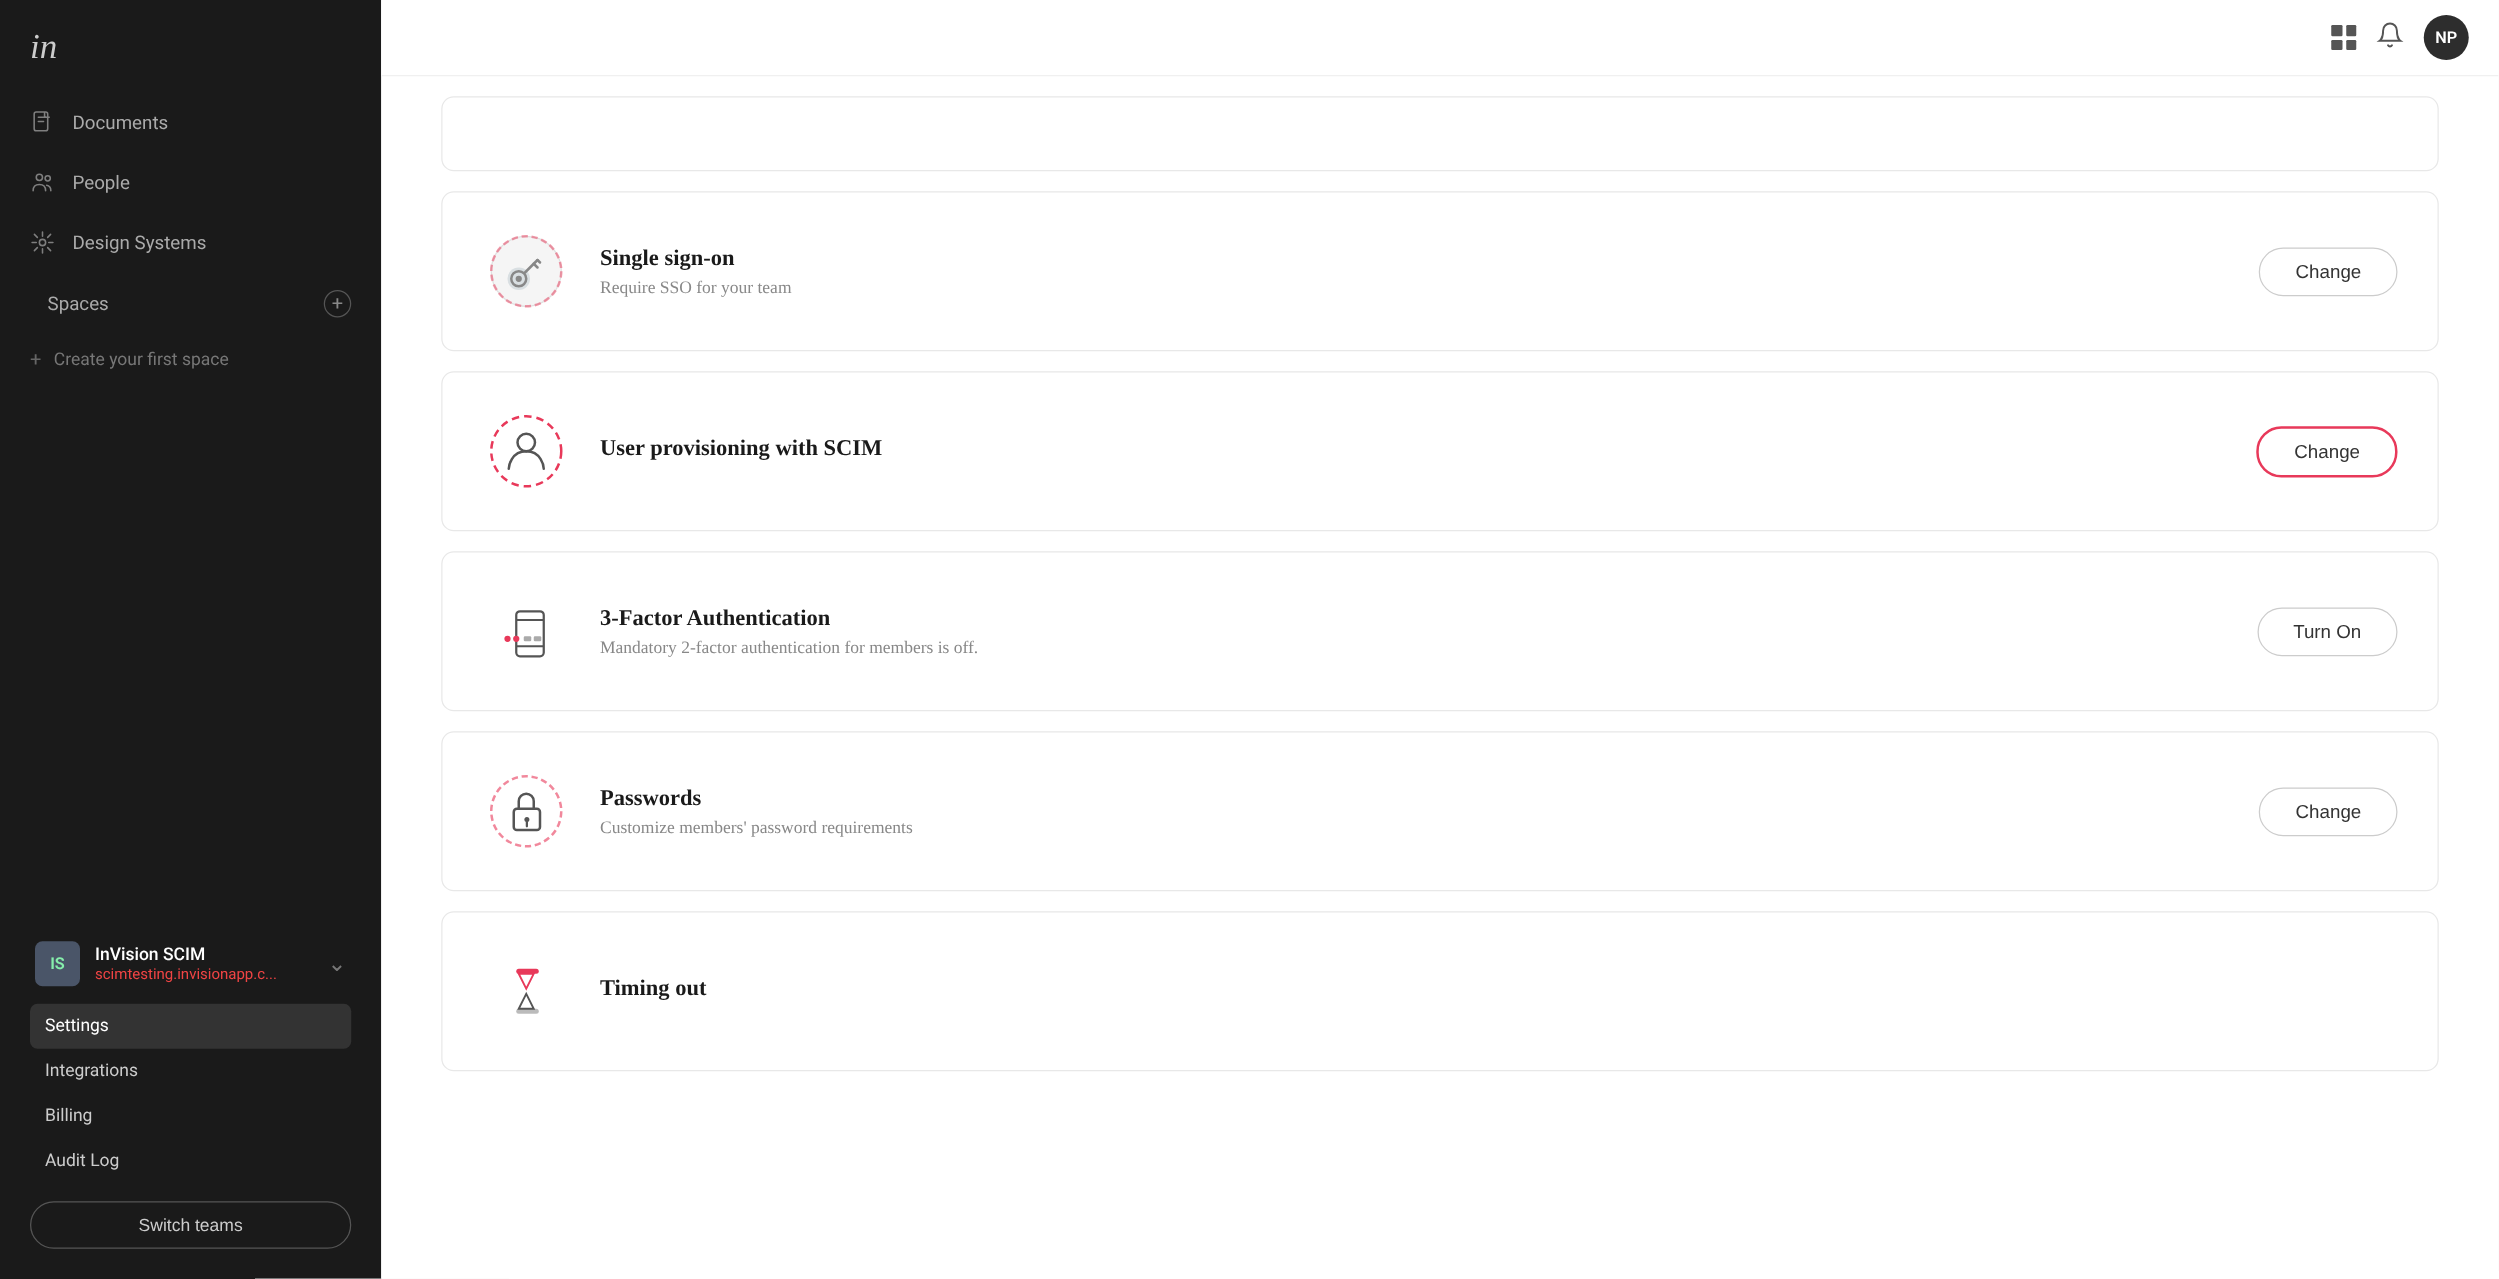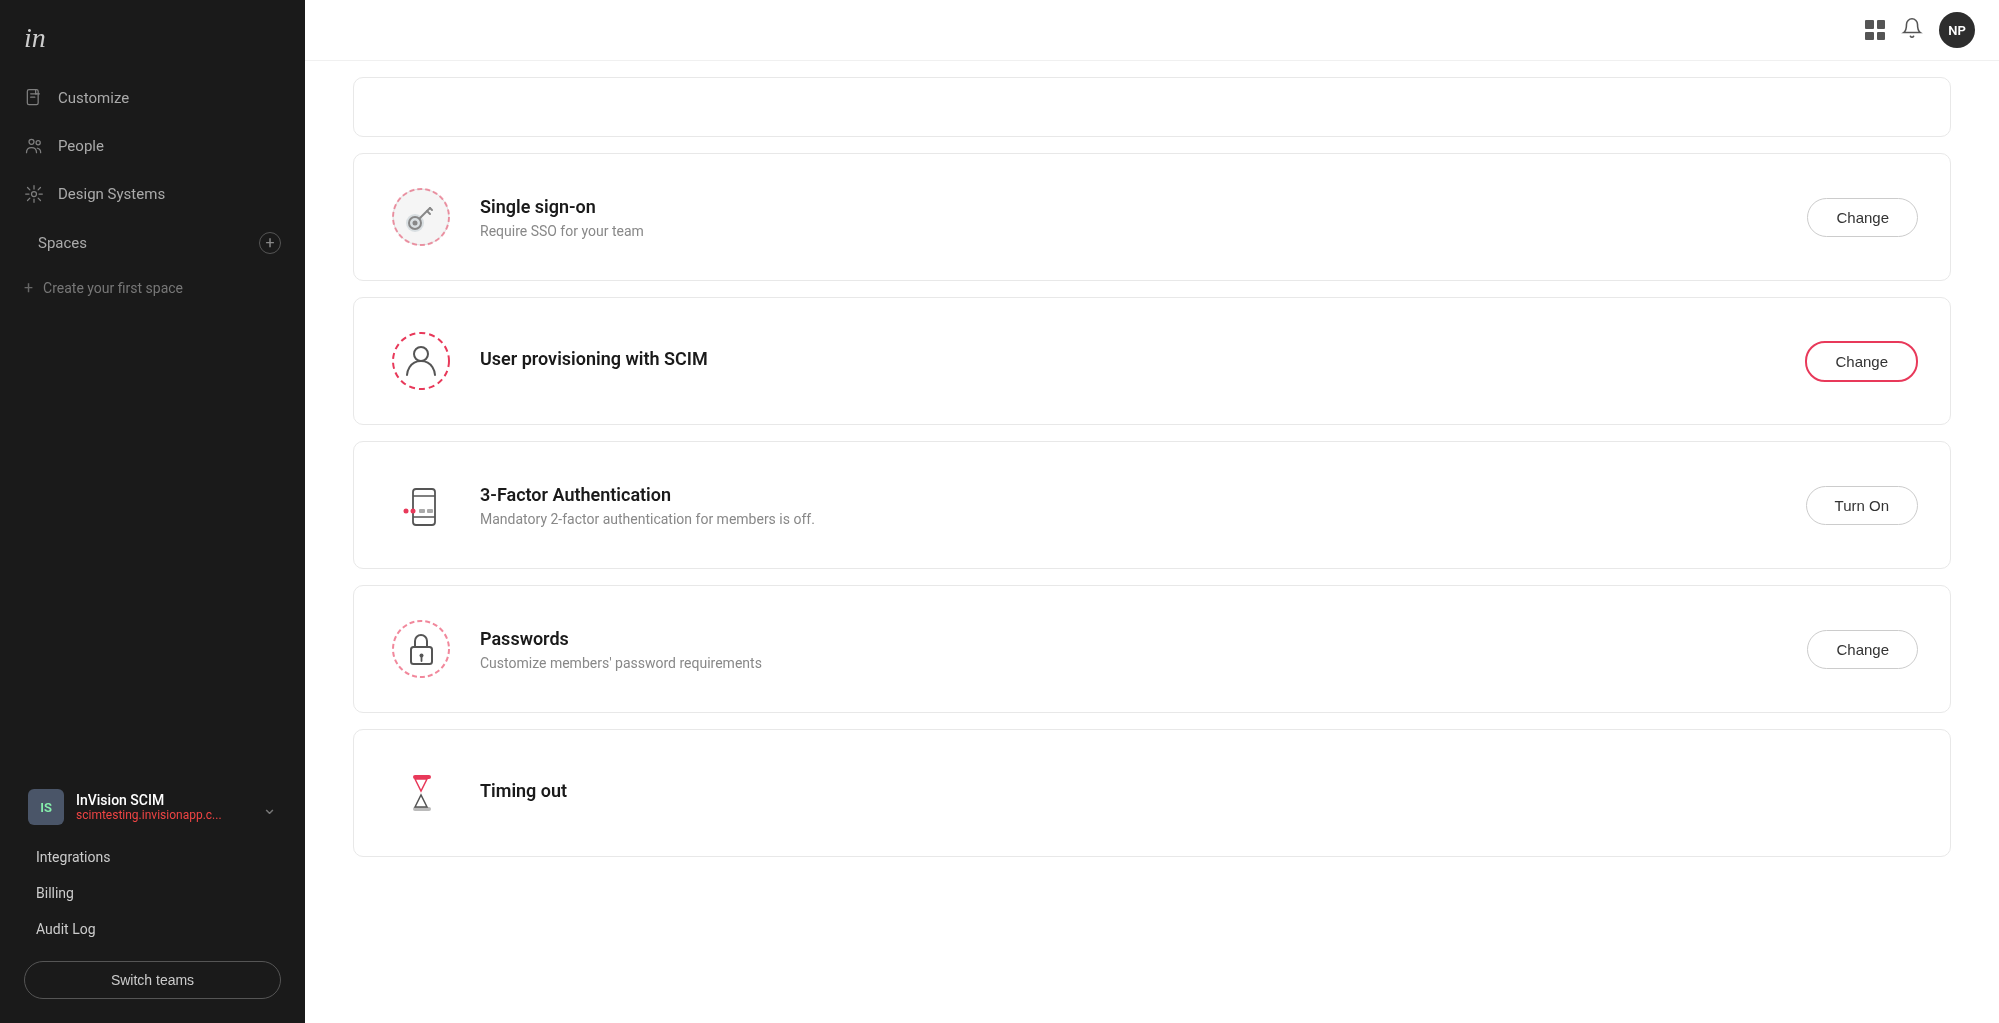--- a/index.html
+++ b/index.html
@@ -186,21 +186,21 @@
 
     .settings-card-icon {
       width: 70px;
       height: 70px;
       flex-shrink: 0;
       display: flex;
       align-items: center;
       justify-content: center;
     }
 
-    .settings-card-text { flex: 1; }
+    .settings-card-text { flex: 1; font-family: Liberation Serif, serif; }
     .settings-card-title {
       font-size: 18px;
       font-weight: 600;
       color: #1a1a1a;
       margin-bottom: 6px;
     }
     .settings-card-desc {
       font-size: 14px;
       color: #888;
     }
@@ -261,21 +261,21 @@
     <span class="in-logo">in</span>
   </div>
 
   <nav class="sidebar-nav">
     <div class="sidebar-nav-item">
       <svg class="nav-icon" viewBox="0 0 24 24" fill="none" stroke="currentColor" stroke-width="1.5">
         <rect x="4" y="2" width="13" height="18" rx="2" stroke="currentColor" stroke-width="1.5" fill="none"></rect>
         <path d="M8 7h7M8 11h5" stroke="currentColor" stroke-width="1.5" stroke-linecap="round"></path>
         <path d="M14 2v5h5" stroke="currentColor" stroke-width="1.5"></path>
       </svg>
-      <span>Customize</span>
+      <span>Documents</span>
     </div>
 
     <div class="sidebar-nav-item">
       <svg class="nav-icon" viewBox="0 0 24 24" fill="none" stroke="currentColor" stroke-width="1.5">
         <circle cx="9" cy="7" r="3"></circle>
         <path d="M3 20c0-4 2.7-6 6-6s6 2 6 6" stroke-linecap="round"></path>
         <circle cx="17" cy="8" r="2.5"></circle>
         <path d="M20 20c0-3-1.8-5-4-5.3" stroke-linecap="round"></path>
       </svg>
       <span>People</span>
@@ -316,20 +316,21 @@
       <div class="team-avatar">IS</div>
       <div class="team-info">
         <div class="team-name">InVision SCIM</div>
         <div class="team-url">scimtesting.invisionapp.c...</div>
       </div>
       <div class="team-chevron">⌄</div>
     </div>
 
     
     <div class="settings-menu">
+      <a class="settings-menu-item active">Settings</a>
       <a class="settings-menu-item">Integrations</a>
       <a class="settings-menu-item">Billing</a>
       <a class="settings-menu-item">Audit Log</a>
     </div>
 
     
     <button class="switch-teams-btn">Switch teams</button>
   </div>
 </div>
 

